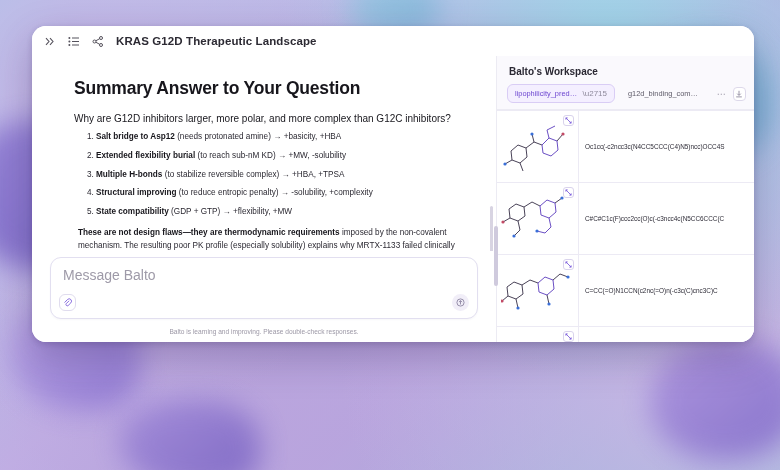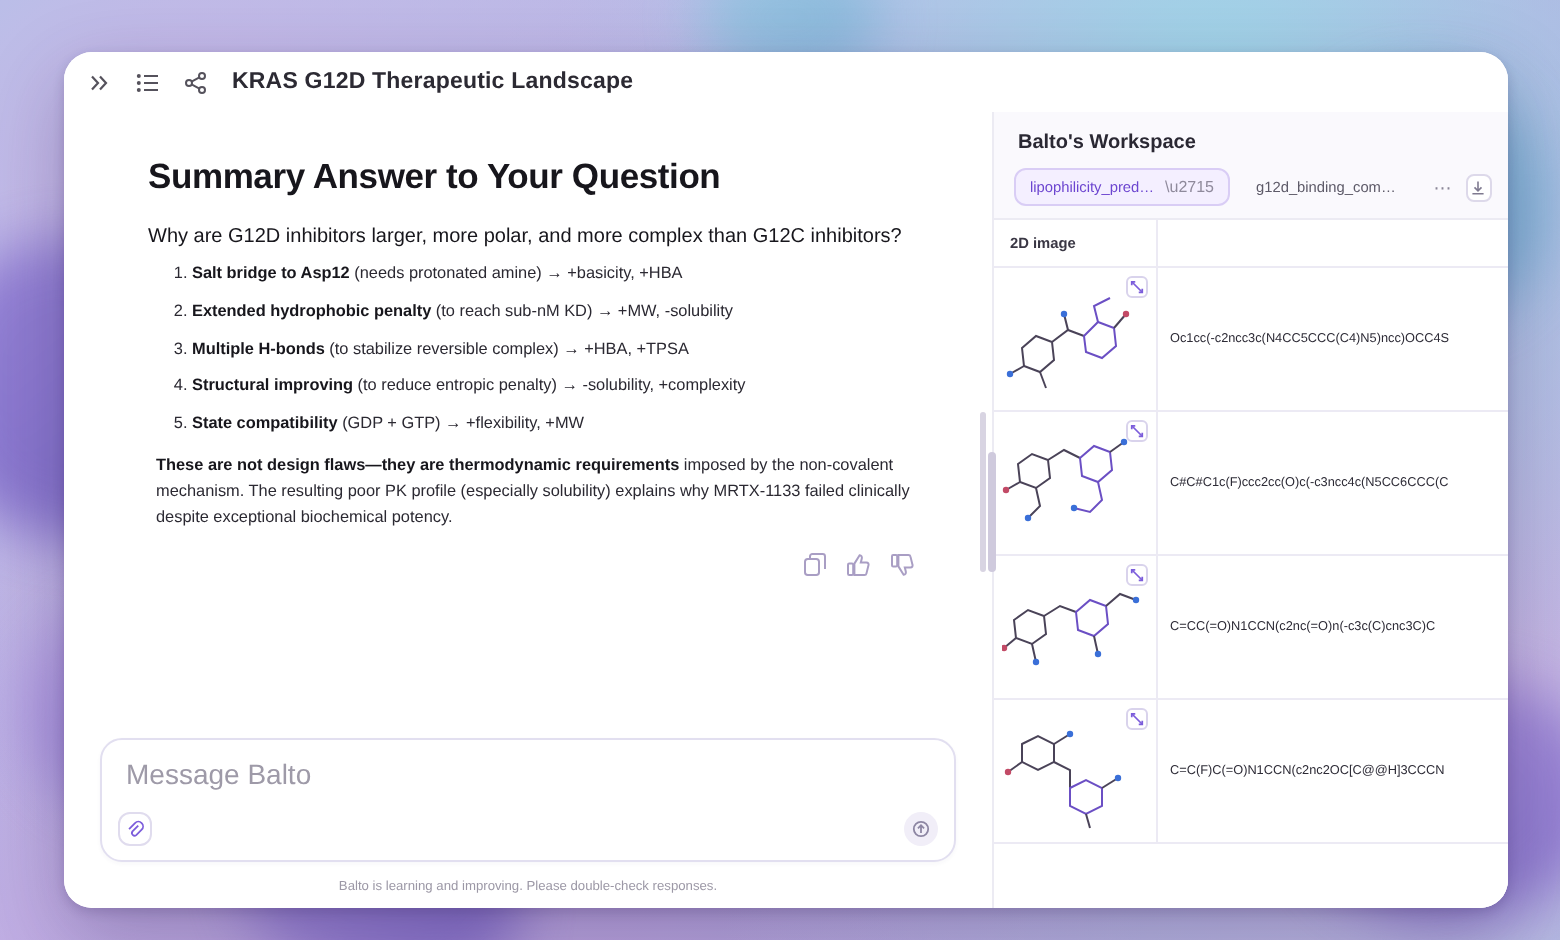--- a/index.html
+++ b/index.html
@@ -30,21 +30,21 @@
     background: linear-gradient(140deg,#a88fdd,#7a63c6); opacity:.8; border-radius: 55% 45% 50% 50%; }
   .blob.b5 { width: 140px; height: 90px; left: 120px; bottom: -20px;
     background: linear-gradient(140deg,#9d86d8,#6d57bd); opacity:.75; border-radius: 50% 50% 40% 60%; }
   .blob.b6 { width: 90px; height: 70px; left: 350px; top: -26px;
     background: linear-gradient(140deg,#8fd0e2,#66a8cf); opacity:.6; }
 
   
   .window {
     position: absolute;
     left: 32px; top: 26px;
-    width: 722px; height: 428px;
+    width: 722px; height: 316px;
     background: #ffffff;
     border-radius: 14px;
     box-shadow: 0 14px 40px rgba(40,20,80,.28), 0 2px 6px rgba(40,20,80,.18);
     overflow: hidden;
     display: flex;
     flex-direction: column;
   }
   .titlebar {
     height: 30px;
     display: flex; align-items: center;
@@ -314,21 +314,21 @@
   </div>
 
   <div class="body-area">
 
     <div class="chat-pane">
       <div class="answer-scroll">
         <div class="answer-title">Summary Answer to Your Question</div>
         <div class="q-line">Why are G12D inhibitors larger, more polar, and more complex than G12C inhibitors?</div>
         <ol class="reasons">
           <li><b>Salt bridge to Asp12</b><span> (needs protonated amine) → +basicity, +HBA</span></li>
-          <li><b>Extended hydrophobic penalty</b><span> (to reach sub-nM KD) → +MW, -solubility</span></li>
+          <li><b>Extended flexibility burial</b><span> (to reach sub-nM KD) → +MW, -solubility</span></li>
           <li><b>Multiple H-bonds</b><span> (to stabilize reversible complex) → +HBA, +TPSA</span></li>
           <li><b>Structural improving</b><span> (to reduce entropic penalty) → -solubility, +complexity</span></li>
           <li><b>State compatibility</b><span> (GDP + GTP) → +flexibility, +MW</span></li>
         </ol>
         <p class="closing">
           <b>These are not design flaws—they are thermodynamic requirements</b><span> imposed by the non-covalent mechanism. The resulting poor PK profile (especially solubility) explains why MRTX-1133 failed clinically despite exceptional biochemical potency.</span>
         </p>
 
         <div class="msg-actions">
           <span class="act">
@@ -387,21 +387,20 @@
         <div class="ws-more">⋯</div>
         <div class="ws-icon-btn">
           <svg width="8" height="8" viewBox="0 0 10 10">
               <path d="M5 1v5.4M2.8 4.6 5 6.8l2.2-2.2M1.5 8.6h7" fill="none" stroke="#7f7a90" stroke-width="1"></path>
             </svg>
         </div>
       </div>
 
       <div class="tbl">
         <div class="tbl-head">
-          <div class="th c1">2D image</div>
         </div>
 
         <div class="row">
           <div class="cell c1">
             <svg class="mol" viewBox="0 0 74 60">
               <g fill="none" stroke="#4a4358" stroke-width="1">
                 <path d="M10 34 L17 28 L25 31 L26 40 L19 46 L11 43 Z"></path>
                 <path d="M25 31 L33 25 L41 28"></path>
                 <path d="M41 28 L48 21 L56 24 L57 33 L50 39 L42 36 Z" stroke="#6b4fc4"></path>
                 <path d="M56 24 L62 17"></path>

